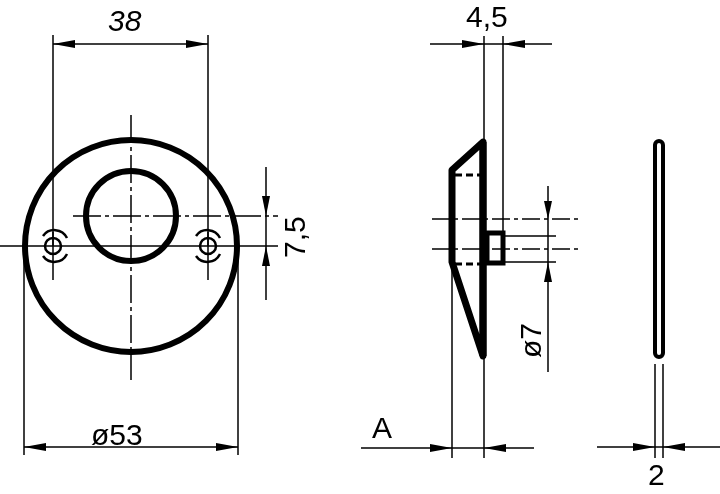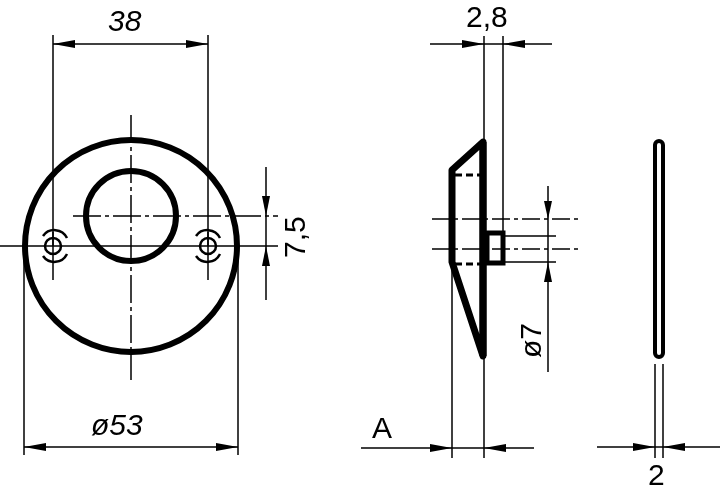--- a/index.html
+++ b/index.html
@@ -87,18 +87,18 @@
     <polygon points="548,219 544,201 552,201"></polygon>
     <polygon points="548,262 544,282 552,282"></polygon>
     <polygon points="452,448 430,444 430,452"></polygon>
     <polygon points="484,448 506,444 506,452"></polygon>
     <polygon points="655,447 633,443 633,451"></polygon>
     <polygon points="663,447 685,443 685,451"></polygon>
   </g>
 </svg>
 
 <div class="lbl" style="left:108px;top:6px;font-style:italic;">38</div>
-<div class="lbl" style="left:91px;top:410px;font-style:italic;">ø53</div>
+<div class="lbl" style="left:91px;top:420px;">ø53</div>
 <div class="lbl" style="left:280px;top:258px;transform:rotate(-90deg);transform-origin:left top;">7,5</div>
-<div class="lbl" style="left:466px;top:2px;">2,8</div>
+<div class="lbl" style="left:466px;top:2px;">4,5</div>
 <div class="lbl" style="left:516px;top:358px;transform:rotate(-90deg);transform-origin:left top;">ø7</div>
 <div class="lbl" style="left:372px;top:413px;">A</div>
 <div class="lbl" style="left:648px;top:460px;">2</div>
 
 </body></html>

